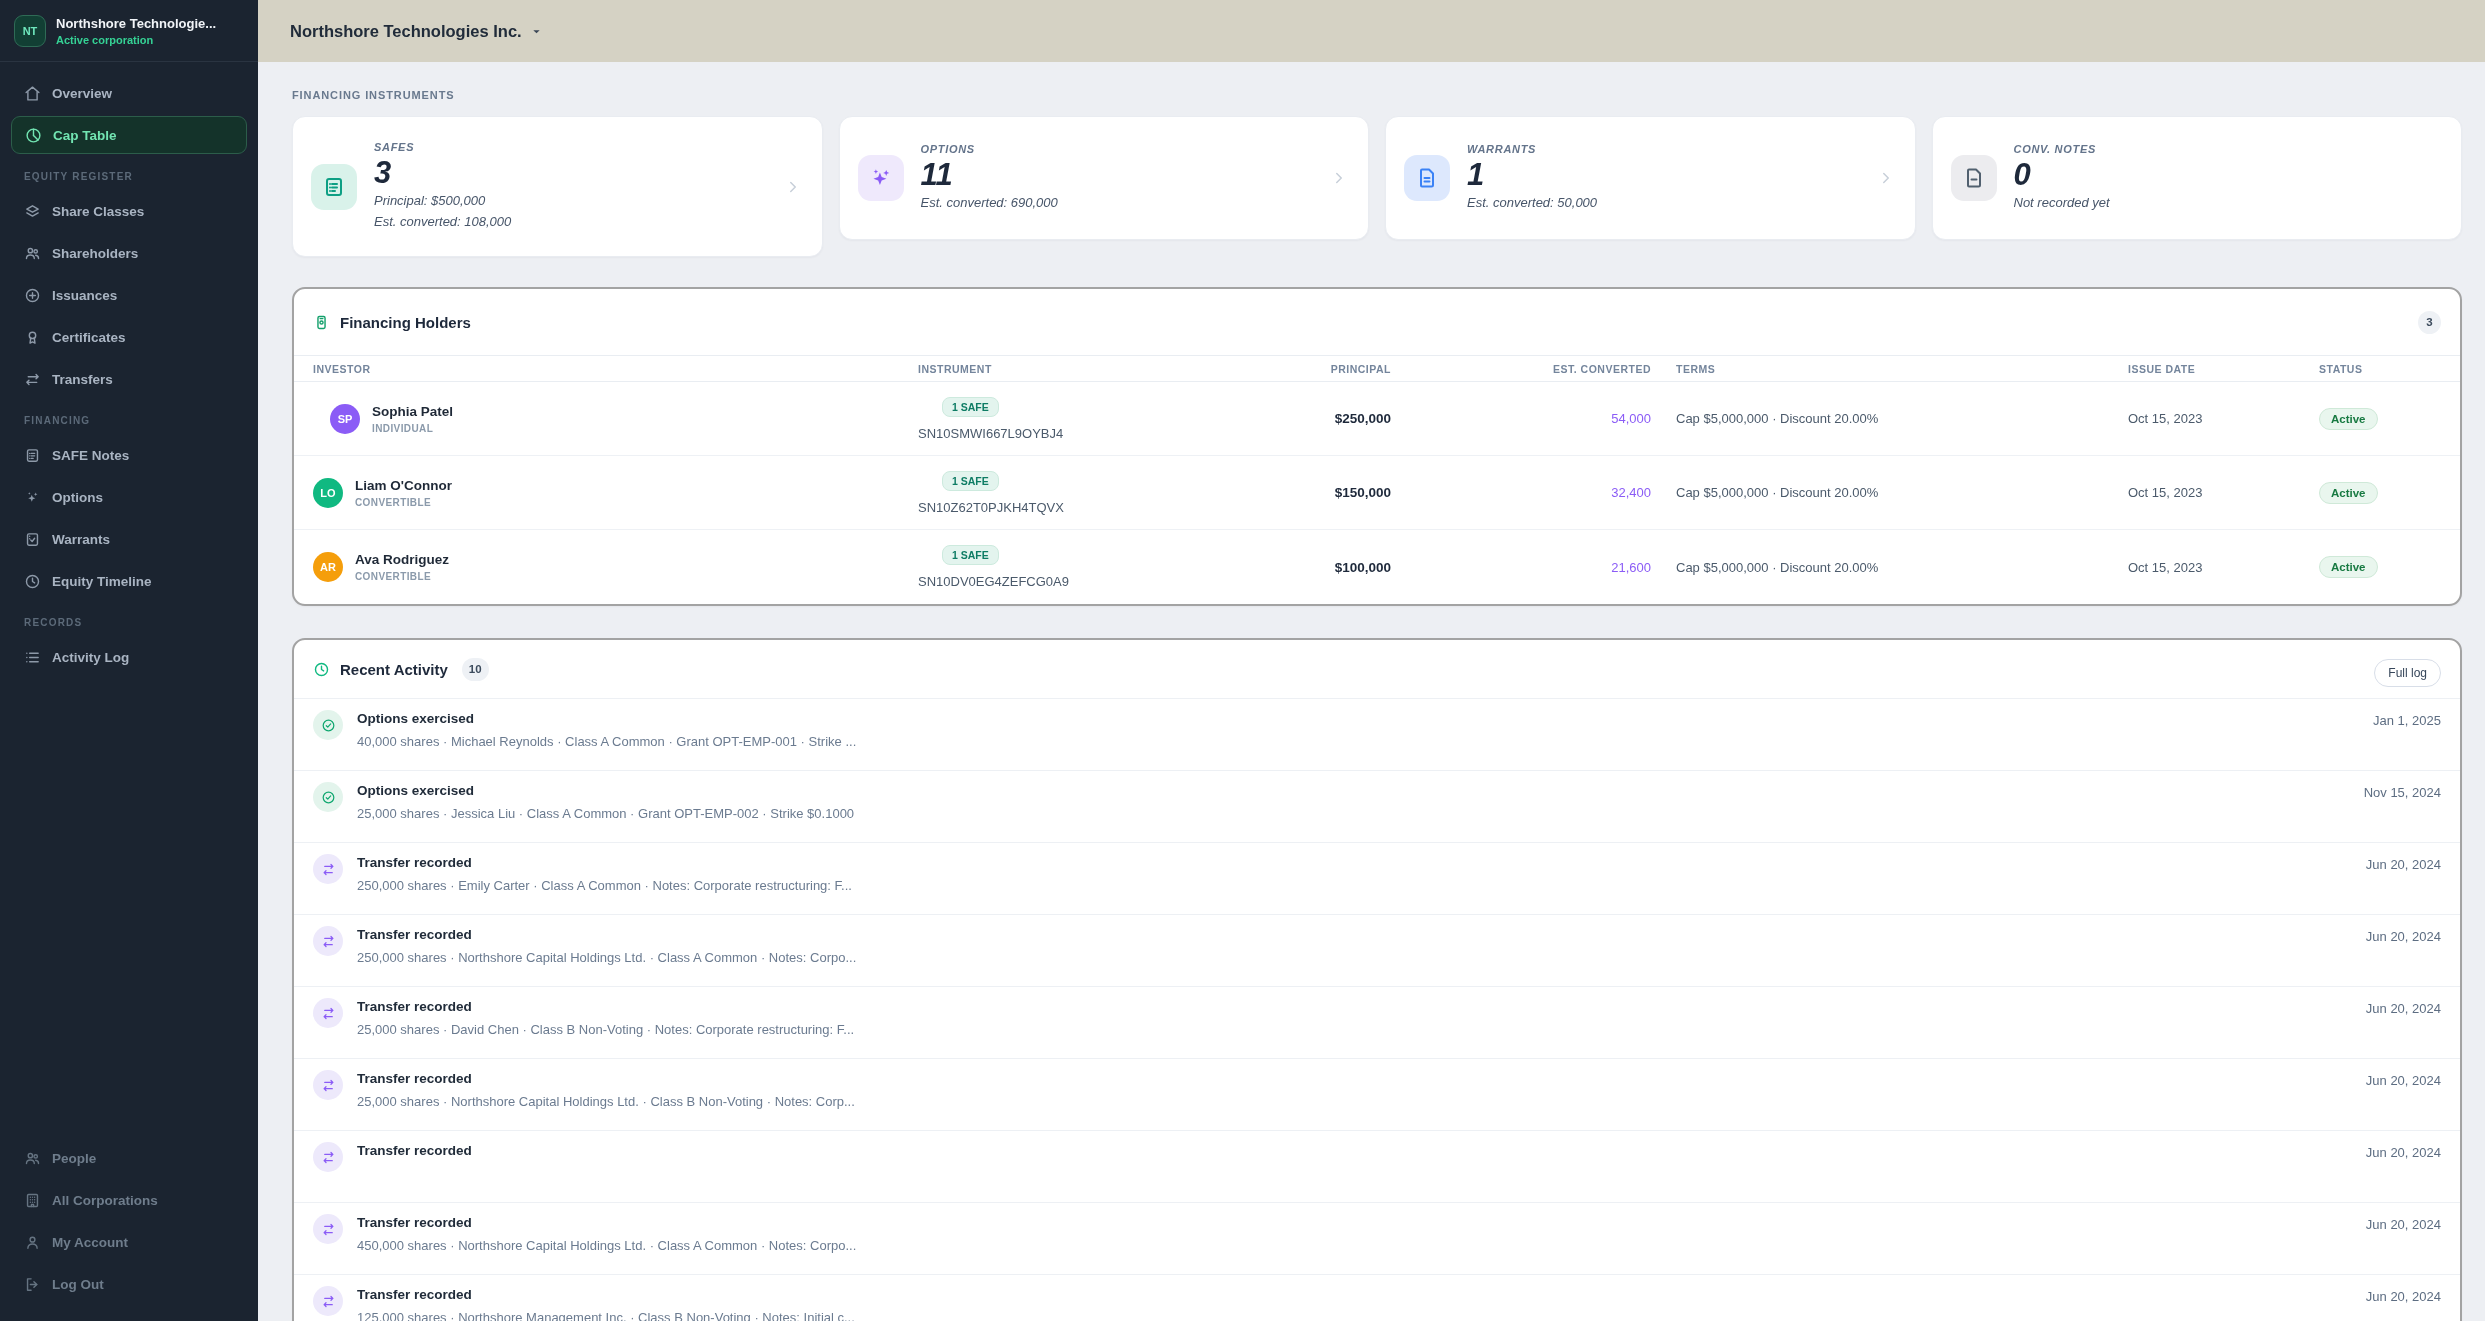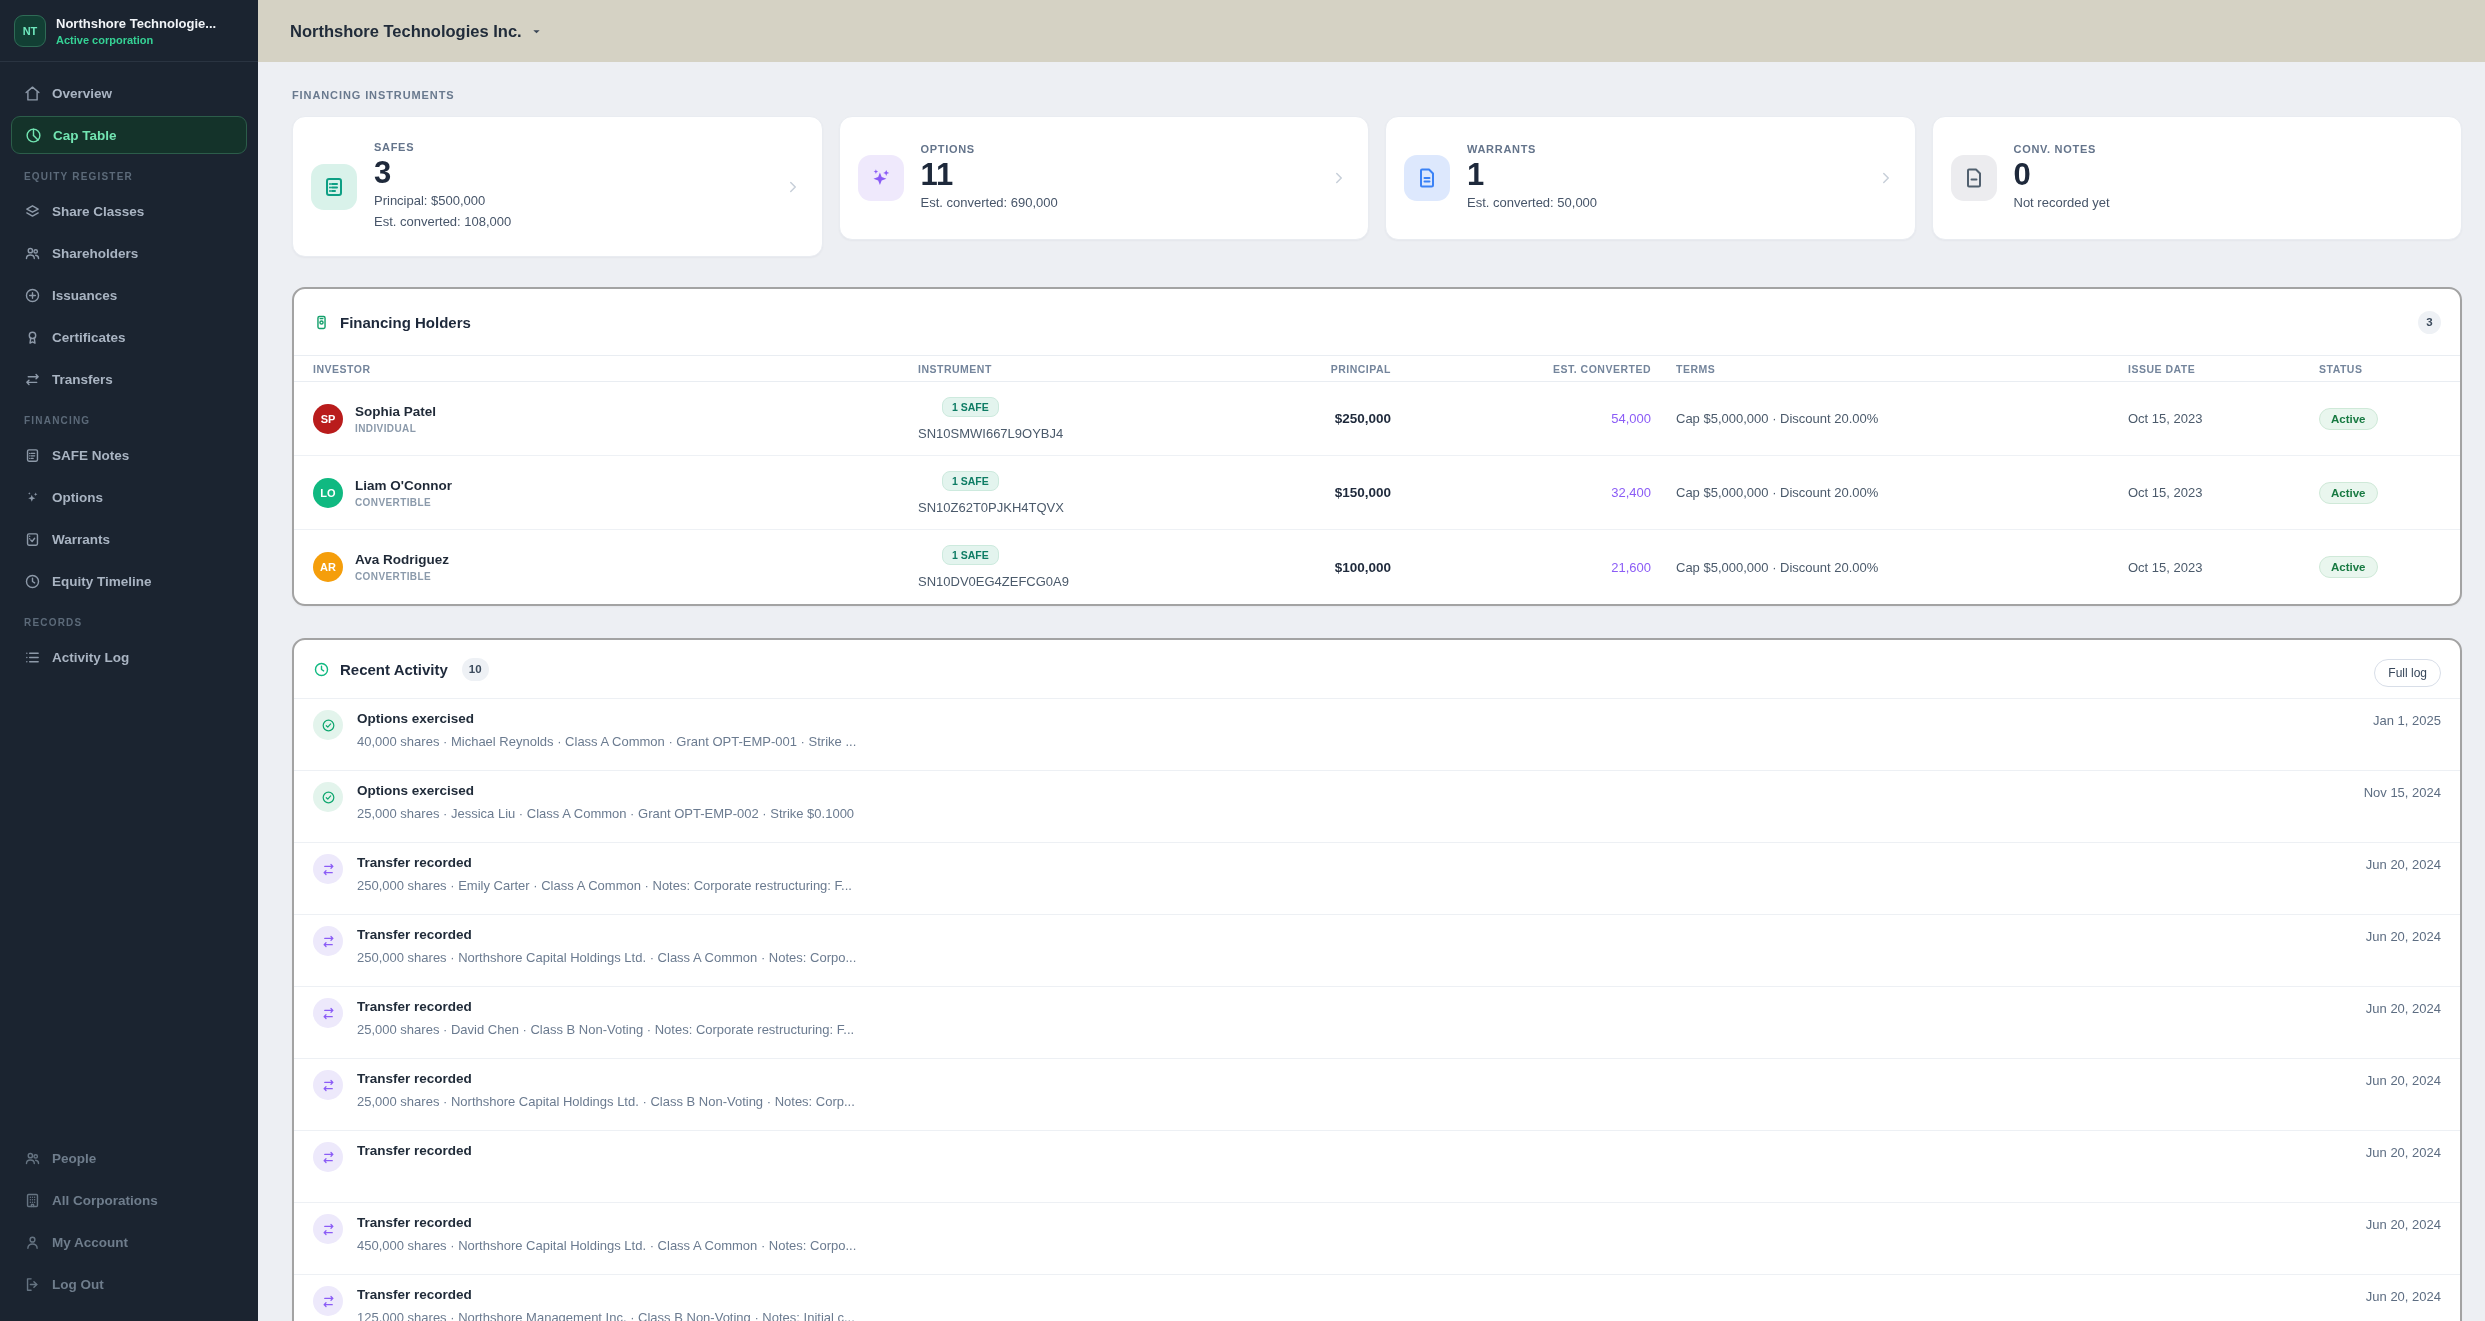--- a/index.html
+++ b/index.html
@@ -25,21 +25,21 @@
 
   
   .main { flex:1; display:flex; flex-direction:column; min-width:0; }
   .topbar { height:62px; min-height:62px; background:#d5d2c4; display:flex; align-items:center; padding-left:32px; gap:9px; }
   .topbar-title { font-size:16.5px; font-weight:bold; color:#212c3a; }
   .content { padding:27px 23px 0 34px; }
   .section-label { font-size:11px; font-weight:bold; letter-spacing:.9px; color:#69798e; margin-bottom:15px; }
 
   
   .cards { display:flex; gap:16px; align-items:flex-start; }
-  .card { flex:1; background:#fff; border:1px solid #e9ecf1; border-radius:13px; height:124px; position:relative; display:flex; align-items:center; gap:17px; padding:0 20px 0 18px; box-shadow:0 1px 2px rgba(16,24,40,.04); }
+  .card { flex:1; background:#fff; border:1px solid #e9ecf1; border-radius:13px; height:124px; position:relative; display:flex; align-items:center; gap:17px; padding:0 20px 0 18px; box-shadow:0 1px 2px rgba(16,24,40,.04);font-style:italic; }
   .card.tall { height:141px; }
   .card-icon { width:46px; height:46px; border-radius:13px; display:flex; align-items:center; justify-content:center; flex:none; }
   .card-label { font-size:11px; font-weight:bold; letter-spacing:.7px; color:#64748b; }
   .card-count { font-size:31px; font-weight:bold; color:#1e293b; line-height:1.15; margin-top:2px; }
   .card-line { font-size:13px; color:#475569; line-height:1.45; margin-top:2px; }
   .card-chevron { position:absolute; right:20px; top:50%; transform:translateY(-50%); color:#c7cfd9; }
 
   
   .panel { background:#fff; border:2px solid #a3a3a3; border-radius:13px; box-shadow:0 1px 2px rgba(16,24,40,.04); }
   .holders-panel { margin-top:30px; }
@@ -361,21 +361,21 @@
         <div class="th">INSTRUMENT</div>
         <div class="th r">PRINCIPAL</div>
         <div class="th r">EST. CONVERTED</div>
         <div class="th terms-pad">TERMS</div>
         <div class="th">ISSUE DATE</div>
         <div class="th">STATUS</div>
       </div>
 
       <div class="grid-cols tbl-row">
         <div class="investor-cell">
-          <div class="avatar" style="background-color: #b91c1c;">SP</div>
+          <div class="avatar" style="background-color: #8b5cf6; margin-left: 17px;">SP</div>
           <div>
             <div class="inv-name">Sophia Patel</div>
             <div class="inv-type">INDIVIDUAL</div>
           </div>
         </div>
         <div>
           <span class="safe-badge">1 SAFE</span>
           <div class="serial">SN10SMWI667L9OYBJ4</div>
         </div>
         <div class="principal r">$250,000</div>

